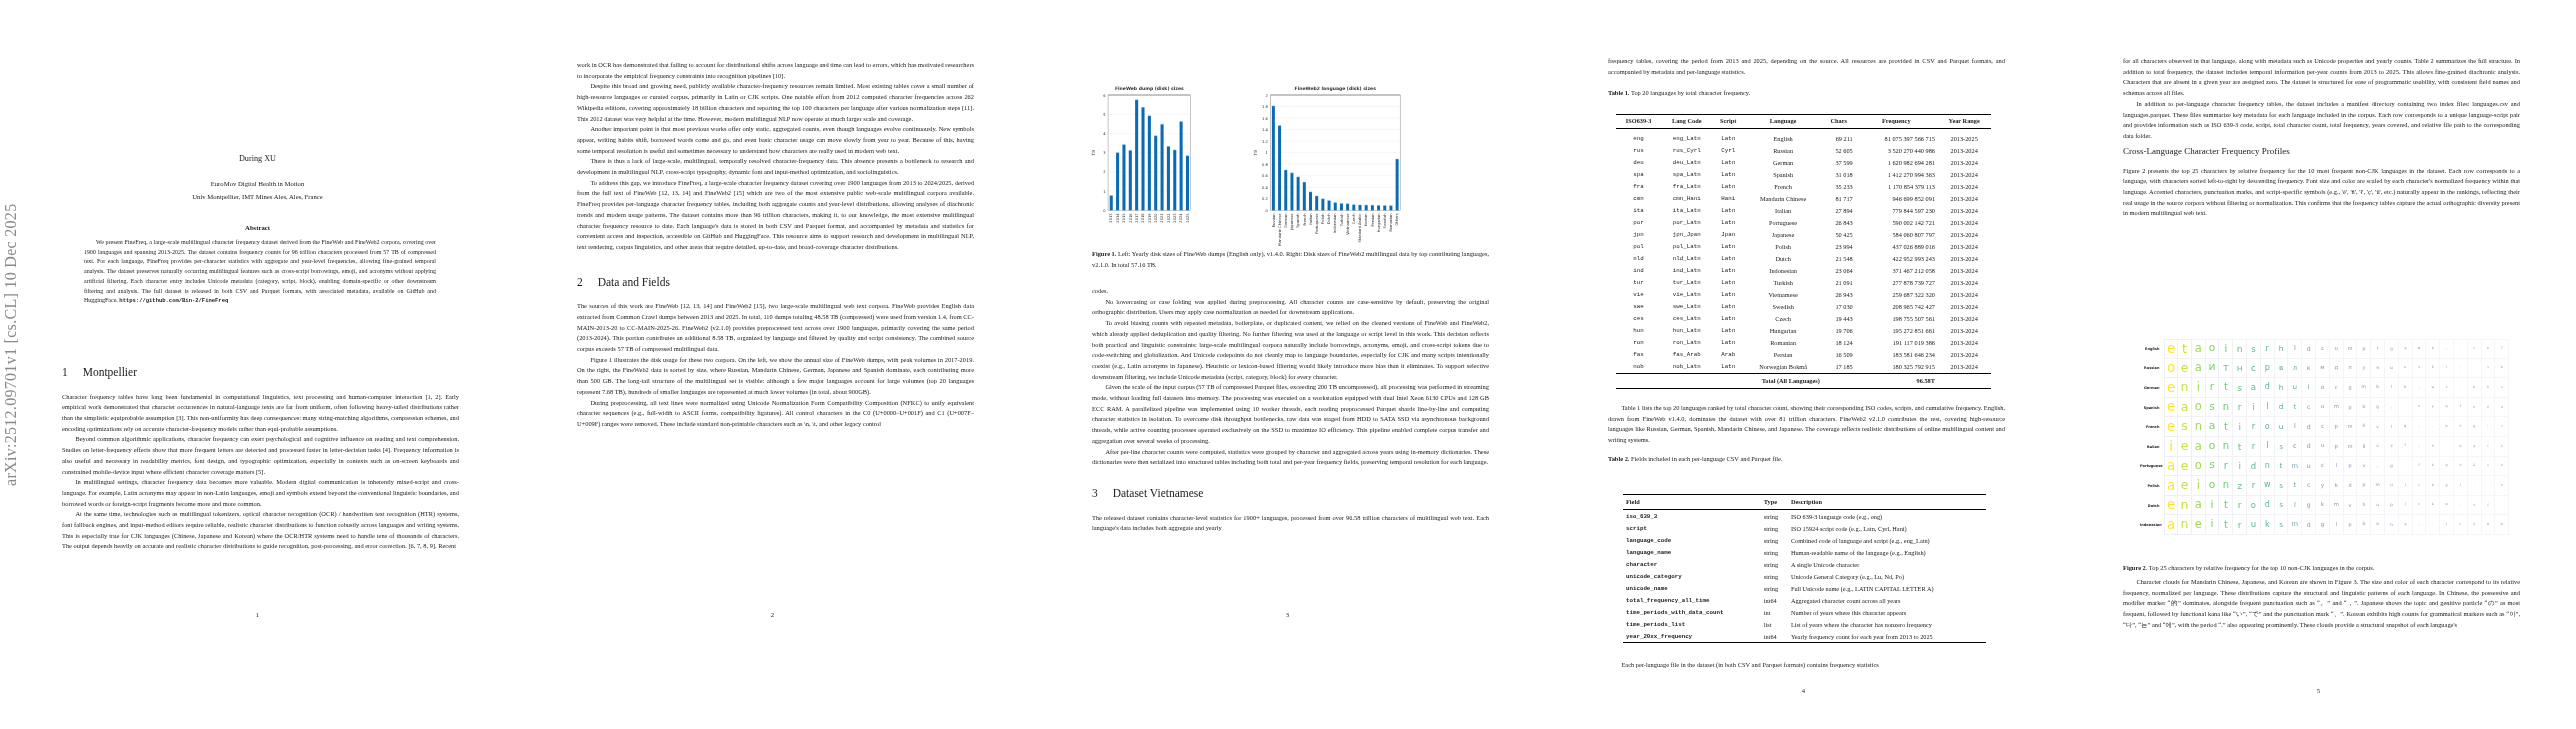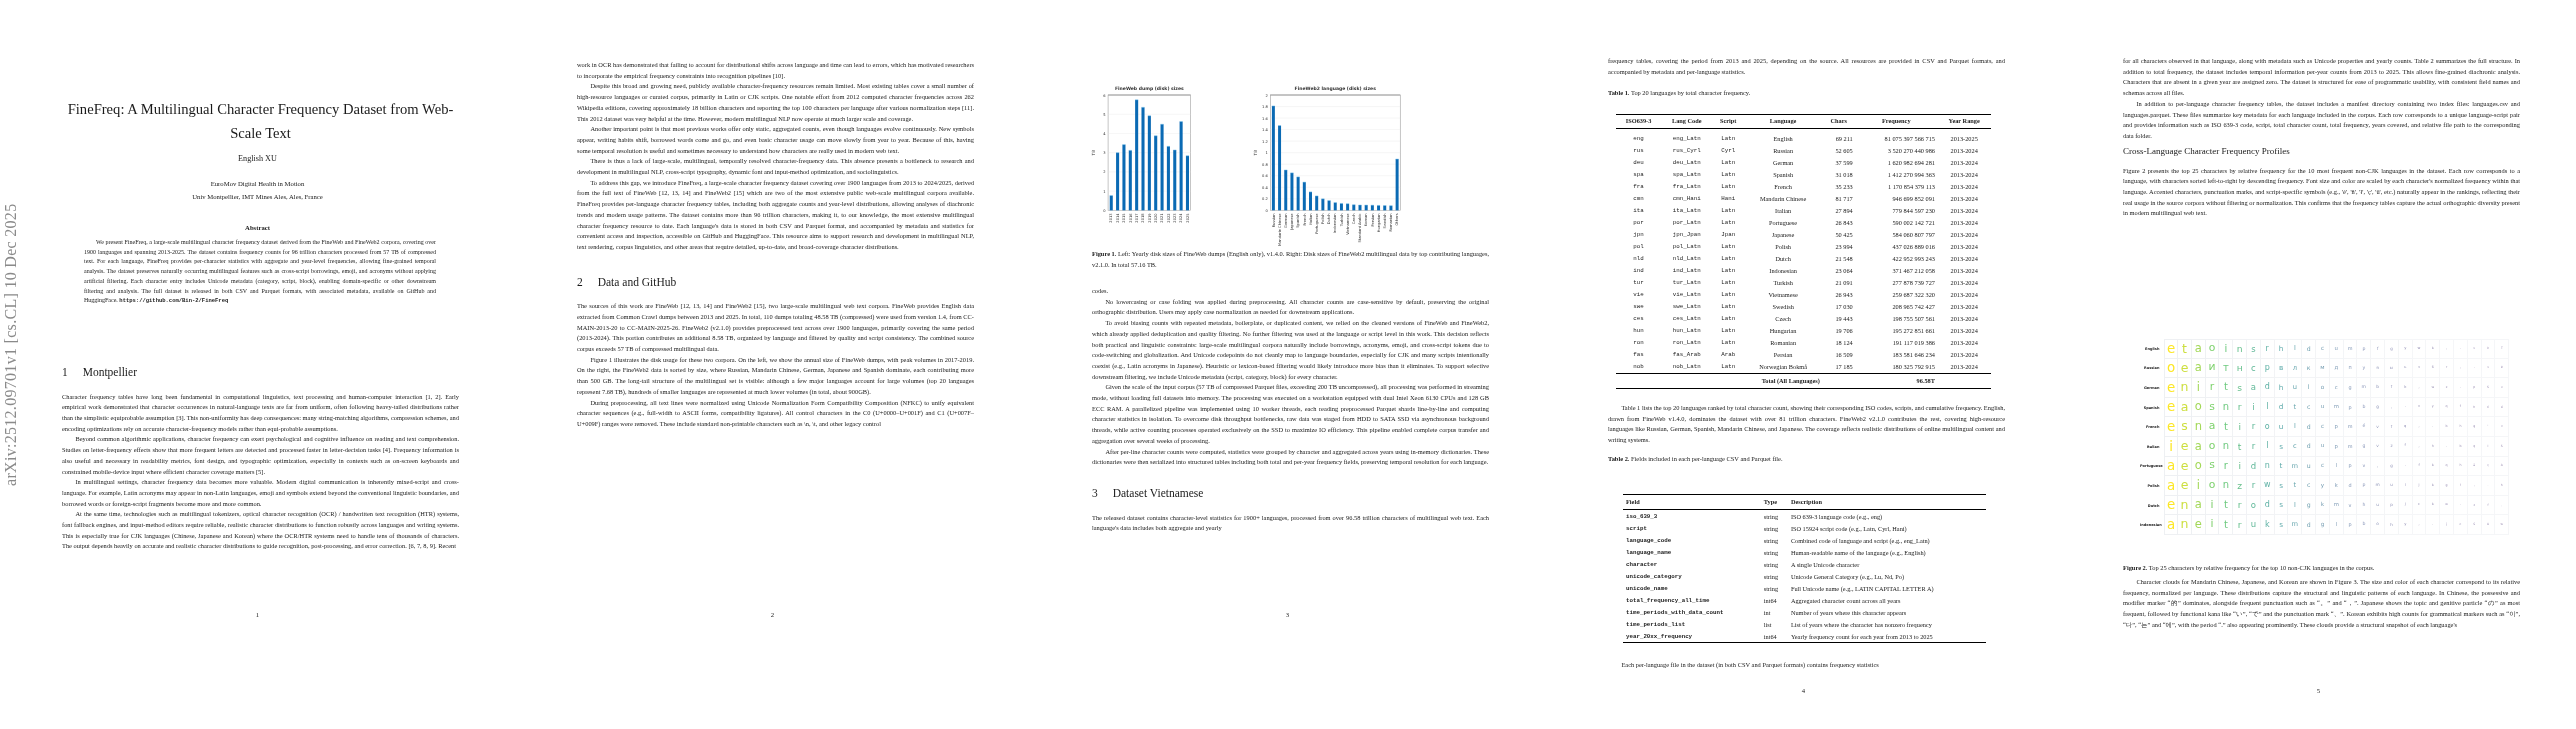--- a/index.html
+++ b/index.html
@@ -47,22 +47,21 @@
   .fcell { width:13.8px; height:19.6px; box-sizing:border-box; border-right:0.6px solid #eef0f3; border-bottom:0.6px solid #eef0f3;
            display:flex; align-items:center; justify-content:center; font-family:"DejaVu Sans", sans-serif; line-height:1; }
   .frow:first-child .fcell { border-top:0.6px solid #eef0f3; }
   .fcell.c0 { border-left:0.6px solid #eef0f3; }
 </style>
 </head>
 <body>
 
 <div class="page p1">
   <div class="arxiv">arXiv:2512.09701v1  [cs.CL]  10 Dec 2025</div>
-  <div class="title">FineFreq: A Multilingual Character Frequency Dataset from Web-Scale Text</div>
-  <div class="author">English XU</div>
+  <div class="author">During XU</div>
   <div class="affil">
     <div>EuroMov Digital Health in Motion</div>
     <div>Univ Montpellier, IMT Mines Ales, Ales, France</div>
   </div>
   <div class="abs-h">Abstract</div>
   <div class="abstract">
     <span style="display:inline-block;width:12px"></span><span>We present FineFreq, a large-scale multilingual character frequency dataset derived from the FineWeb and FineWeb2 corpora, covering over 1900 languages and spanning 2013-2025. The dataset contains frequency counts for 96 trillion characters processed from 57 TB of compressed text. For each language, FineFreq provides per-character statistics with aggregate and year-level frequencies, allowing fine-grained temporal analysis. The dataset preserves naturally occurring multilingual features such as cross-script borrowings, emoji, and acronyms without applying artificial filtering. Each character entry includes Unicode metadata (category, script, block), enabling domain-specific or other downstream filtering and analysis. The full dataset is released in both CSV and Parquet formats, with associated metadata, available on GitHub and HuggingFace. </span><span class="mono" style="font-weight:bold;font-size:5.5px">https://github.com/Bin-2/FineFreq</span>
   </div>
   <div class="col" style="top:365px">
     <h2 class="sec"><span class="num">1</span><span>Montpellier</span></h2>
@@ -74,21 +73,21 @@
   <div class="pagenum">1</div>
 </div>
 
 <div class="page p2">
   <div class="col" style="top:60px">
     <p class="txt">work in OCR has demonstrated that failing to account for distributional shifts across language and time can lead to errors, which has motivated researchers to incorporate the empirical frequency constraints into recognition pipelines [10].</p>
     <p class="txt ind">Despite this broad and growing need, publicly available character-frequency resources remain limited. Most existing tables cover a small number of high-resource languages or curated corpus, primarily in Latin or CJK scripts. One notable effort from 2012 computed character frequencies across 262 Wikipedia editions, covering approximately 18 billion characters and reporting the top 100 characters per language after various normalization steps [11]. This 2012 dataset was very helpful at the time. However, modern multilingual NLP now operate at much larger scale and coverage.</p>
     <p class="txt ind">Another important point is that most previous works offer only static, aggregated counts, even though languages evolve continuously. New symbols appear, writing habits shift, borrowed words come and go, and even basic character usage can move slowly from year to year. Because of this, having some temporal resolution is useful and sometimes necessary to understand how characters are really used in modern web text.</p>
     <p class="txt ind">There is thus a lack of large-scale, multilingual, temporally resolved character-frequency data. This absence presents a bottleneck to research and development in multilingual NLP, cross-script typography, dynamic font and input-method optimization, and sociolinguistics.</p>
     <p class="txt ind">To address this gap, we introduce FineFreq, a large-scale character frequency dataset covering over 1900 languages from 2013 to 2024/2025, derived from the full text of FineWeb [12, 13, 14] and FineWeb2 [15] which are two of the most extensive public web-scale multilingual corpora available. FineFreq provides per-language character frequency tables, including both aggregate counts and year-level distributions, allowing analyses of diachronic trends and modern usage patterns. The dataset contains more than 96 trillion characters, making it, to our knowledge, the most extensive multilingual character frequency resource to date. Each language's data is stored in both CSV and Parquet format, and accompanied by metadata and statistics for convenient access and inspection, accessible on GitHub and HuggingFace. This resource aims to support research and development in multilingual NLP, text rendering, corpus linguistics, and other areas that require detailed, up-to-date, and broad-coverage character distributions.</p>
-    <h2 class="sec" style="margin-top:22px"><span class="num">2</span><span>Data and GitHub</span></h2>
+    <h2 class="sec" style="margin-top:22px"><span class="num">2</span><span>Data and Fields</span></h2>
     <p class="txt" style="margin-top:12px">The sources of this work are FineWeb [12, 13, 14] and FineWeb2 [15], two large-scale multilingual web text corpora. FineWeb provides English data extracted from Common Crawl dumps between 2013 and 2025. In total, 110 dumps totaling 48.58 TB (compressed) were used from version 1.4, from CC-MAIN-2013-20 to CC-MAIN-2025-26. FineWeb2 (v2.1.0) provides preprocessed text across over 1900 languages, primarily covering the same period (2013-2024). This portion contributes an additional 8.58 TB, organized by language and filtered by quality and script consistency. The combined source corpus exceeds 57 TB of compressed multilingual data.</p>
     <p class="txt ind">Figure 1 illustrates the disk usage for these two corpora. On the left, we show the annual size of FineWeb dumps, with peak volumes in 2017-2019. On the right, the FineWeb2 data is sorted by size, where Russian, Mandarin Chinese, German, Japanese and Spanish dominate, each contributing more than 500 GB. The long-tail structure of the multilingual set is visible: although a few major languages account for large volumes (top 20 languages represent 7.68 TB), hundreds of smaller languages are represented at much lower volumes (in total, about 900GB).</p>
     <p class="txt ind">During preprocessing, all text lines were normalized using Unicode Normalization Form Compatibility Composition (NFKC) to unify equivalent character sequences (e.g., full-width to ASCII forms, compatibility ligatures). All control characters in the C0 (U+0000–U+001F) and C1 (U+007F–U+009F) ranges were removed. These include standard non-printable characters such as \n, \t, and other legacy control</p>
   </div>
   <div class="pagenum">2</div>
 </div>
 
 <div class="page p3">
   <svg class="chart-svg" id="chart-left" style="left:61px;top:61px" width="158" height="255" viewBox="0 0 260 420">
       <text x="96" y="48" text-anchor="middle" font-size="7.5" font-weight="bold">FineWeb dump (disk) sizes</text>

